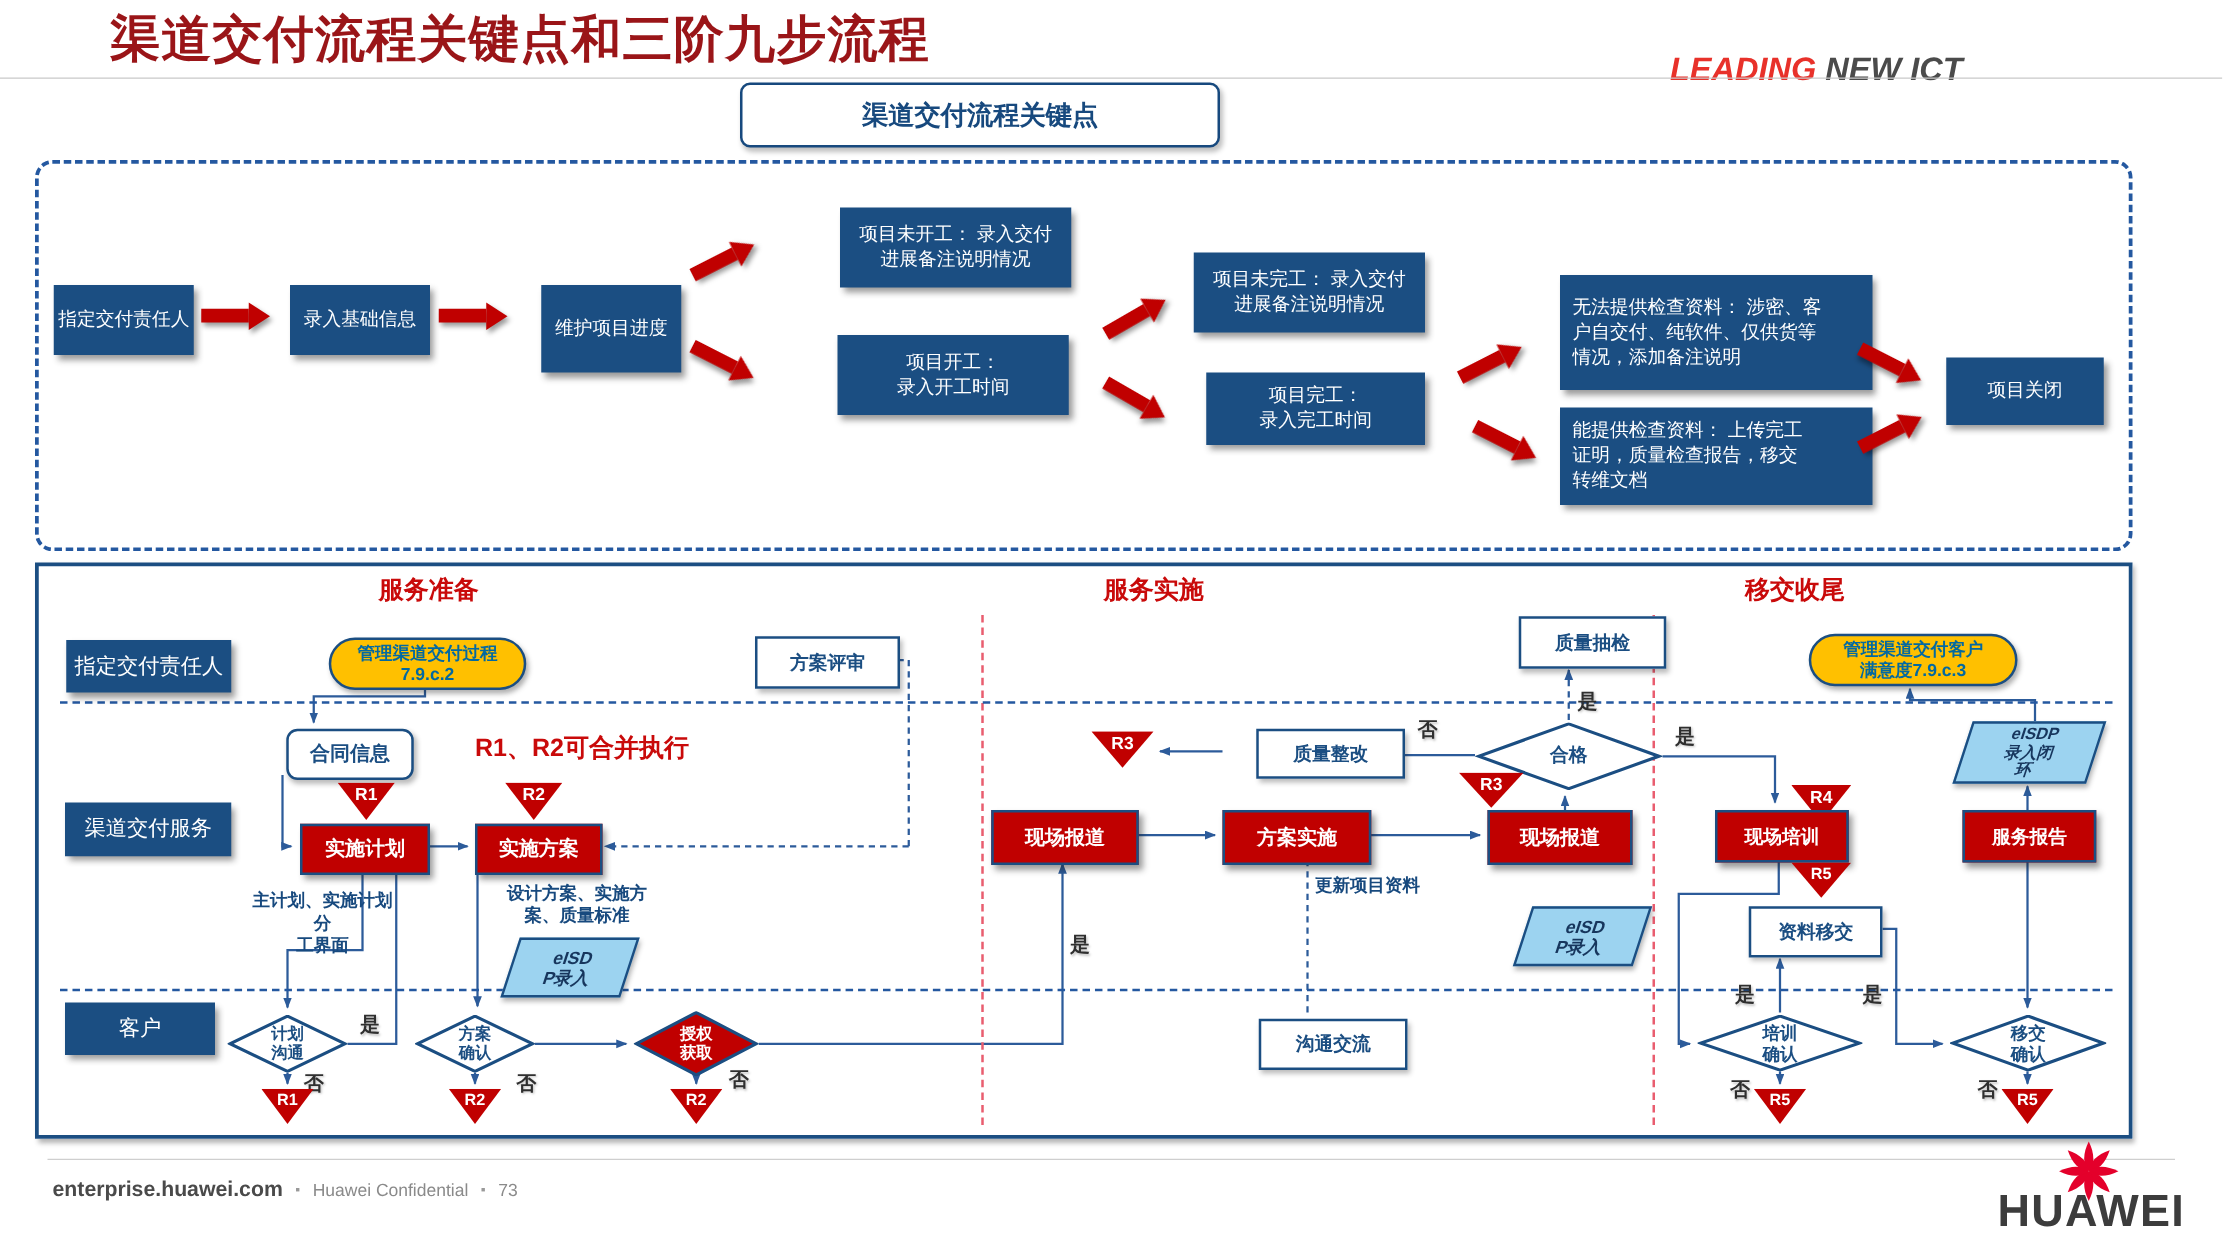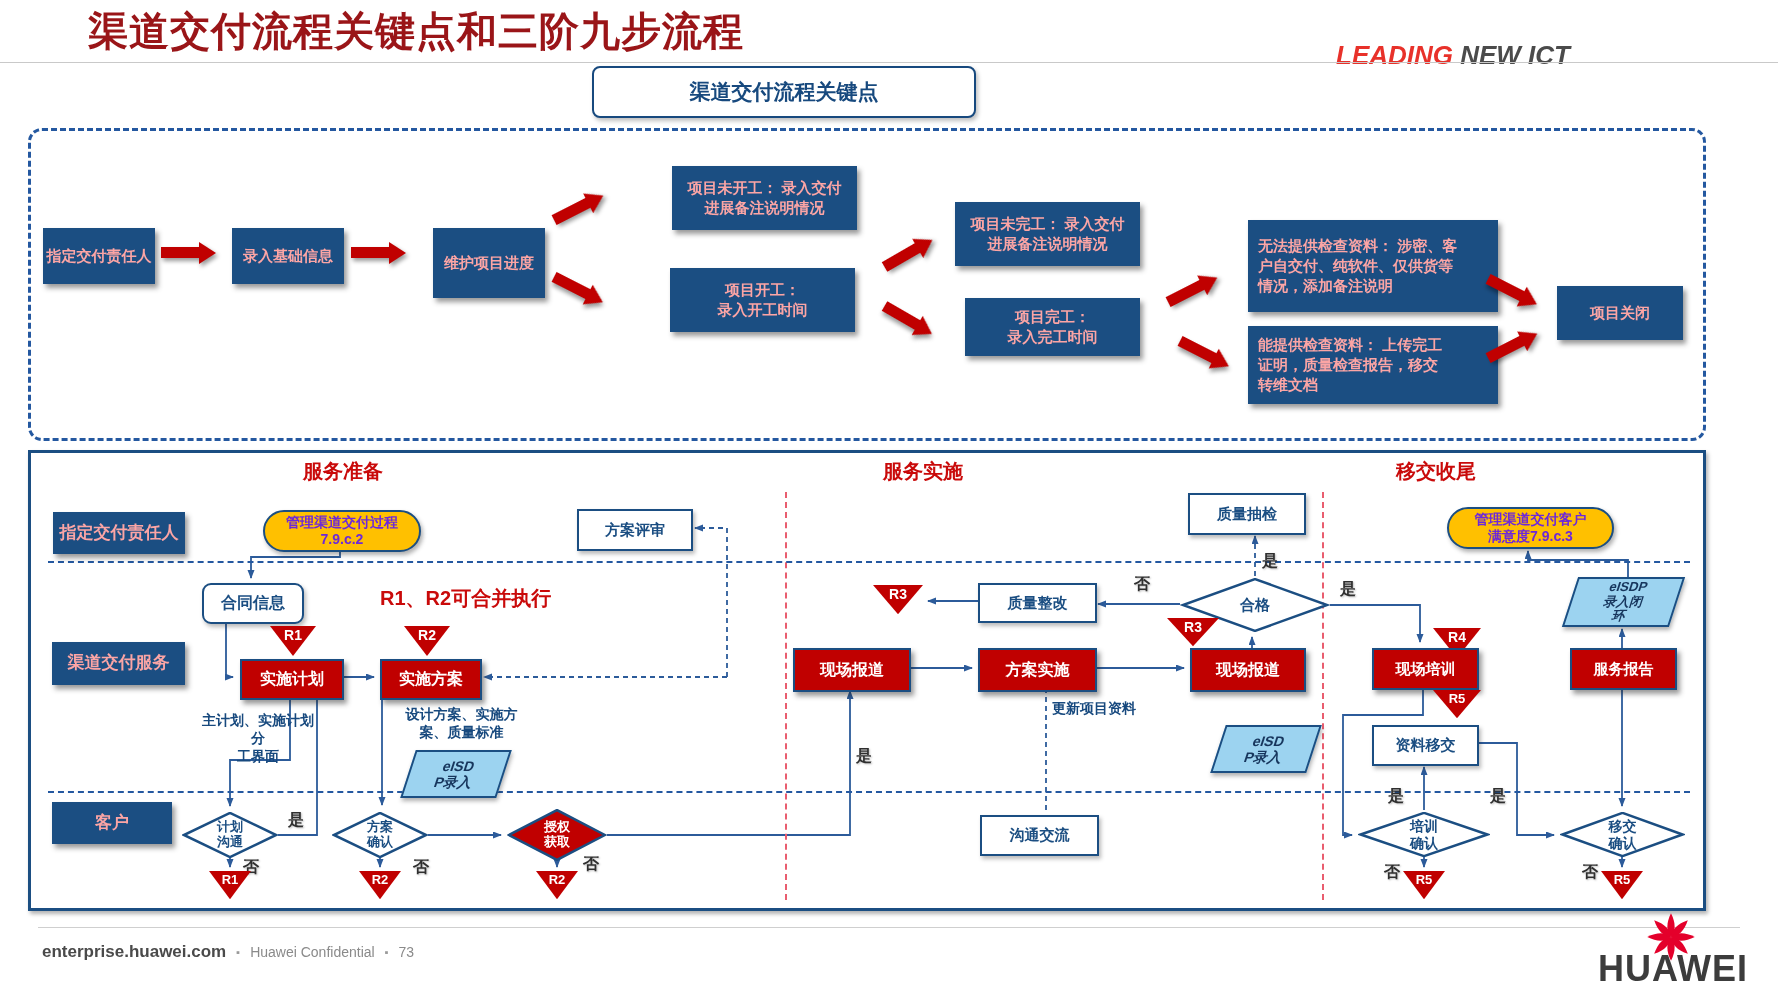--- a/index.html
+++ b/index.html
@@ -12,28 +12,28 @@
   #hline{left:0;top:62px;width:1778px;height:0;border-top:1px solid #C9C9C9;}
   #logo{left:1336px;top:24px;font-size:26px;font-weight:900;font-style:italic;color:#4B4B4B;letter-spacing:0px;margin-top:16px;}
   #logo .red{color:#E8312A;}
   #banner{left:592px;top:66px;width:380px;height:48px;border:2px solid #17497E;border-radius:8px;
     display:flex;align-items:center;justify-content:center;font-size:21px;font-weight:bold;color:#17497E;
     box-shadow:2px 3px 4px rgba(0,0,0,.25);background:#fff;}
   
   #topbox{left:28px;top:128px;width:1672px;height:307px;border:3px dashed #2458A0;border-radius:14px;}
   #panel{left:28px;top:450px;width:1672px;height:455px;border:3px solid #1B4E82;box-shadow:2px 3px 4px rgba(0,0,0,.3);}
   
-  .bb{background:#1B4E82;color:#fca5a5;font-weight:bold;display:flex;align-items:center;justify-content:center;
+  .bb{background:#1B4E82;color:#ffffff;font-weight:normal;display:flex;align-items:center;justify-content:center;
     text-align:center;font-size:15px;line-height:1.35;box-shadow:3px 4px 5px rgba(30,30,30,.45);}
   .bb.la{justify-content:flex-start;text-align:left;padding:0 10px;}
   .rb{background:#C00000;border:2px solid #1B4E82;color:#fff;font-weight:bold;display:flex;align-items:center;
     justify-content:center;text-align:center;font-size:16px;box-shadow:3px 4px 5px rgba(30,30,30,.45);}
   .wb{background:#fff;border:2px solid #1B4E82;color:#1B4E82;font-weight:bold;display:flex;align-items:center;
-    justify-content:center;text-align:center;font-size:15px;box-shadow:2px 3px 4px rgba(30,30,30,.3);}
-  .pill{background:#FFC000;border:2px solid #1B4E82;border-radius:22px;color:#6d28d9;font-weight:bold;
+    justify-content:center;text-align:center;font-size:15px;box-shadow:2px 3px 4px rgba(30,30,30,.3);margin-left:27px;}
+  .pill{background:#FFC000;border:2px solid #1B4E82;border-radius:22px;color:#0369a1;font-weight:bold;
     display:flex;align-items:center;justify-content:center;text-align:center;font-size:14px;line-height:1.25;
     box-shadow:2px 3px 4px rgba(30,30,30,.35);}
   .para{background:#9CD3F0;border:2px solid #1B4E82;transform:skewX(-18deg);color:#17365D;font-weight:bold;
     display:flex;align-items:center;justify-content:center;text-align:center;font-size:14px;line-height:1.15;
     box-shadow:2px 3px 4px rgba(30,30,30,.35);}
   .tri{clip-path:polygon(0 0,100% 0,50% 94%);background:#C00000;color:#fff;font-weight:bold;
     text-align:center;font-size:13px;line-height:1.1;padding-top:2px;box-sizing:border-box;}
   .dia{display:block;}
   .dtx{position:absolute;inset:0;display:flex;align-items:center;justify-content:center;text-align:center;
     font-weight:bold;color:#1B4E82;font-size:13px;line-height:1.15;}

